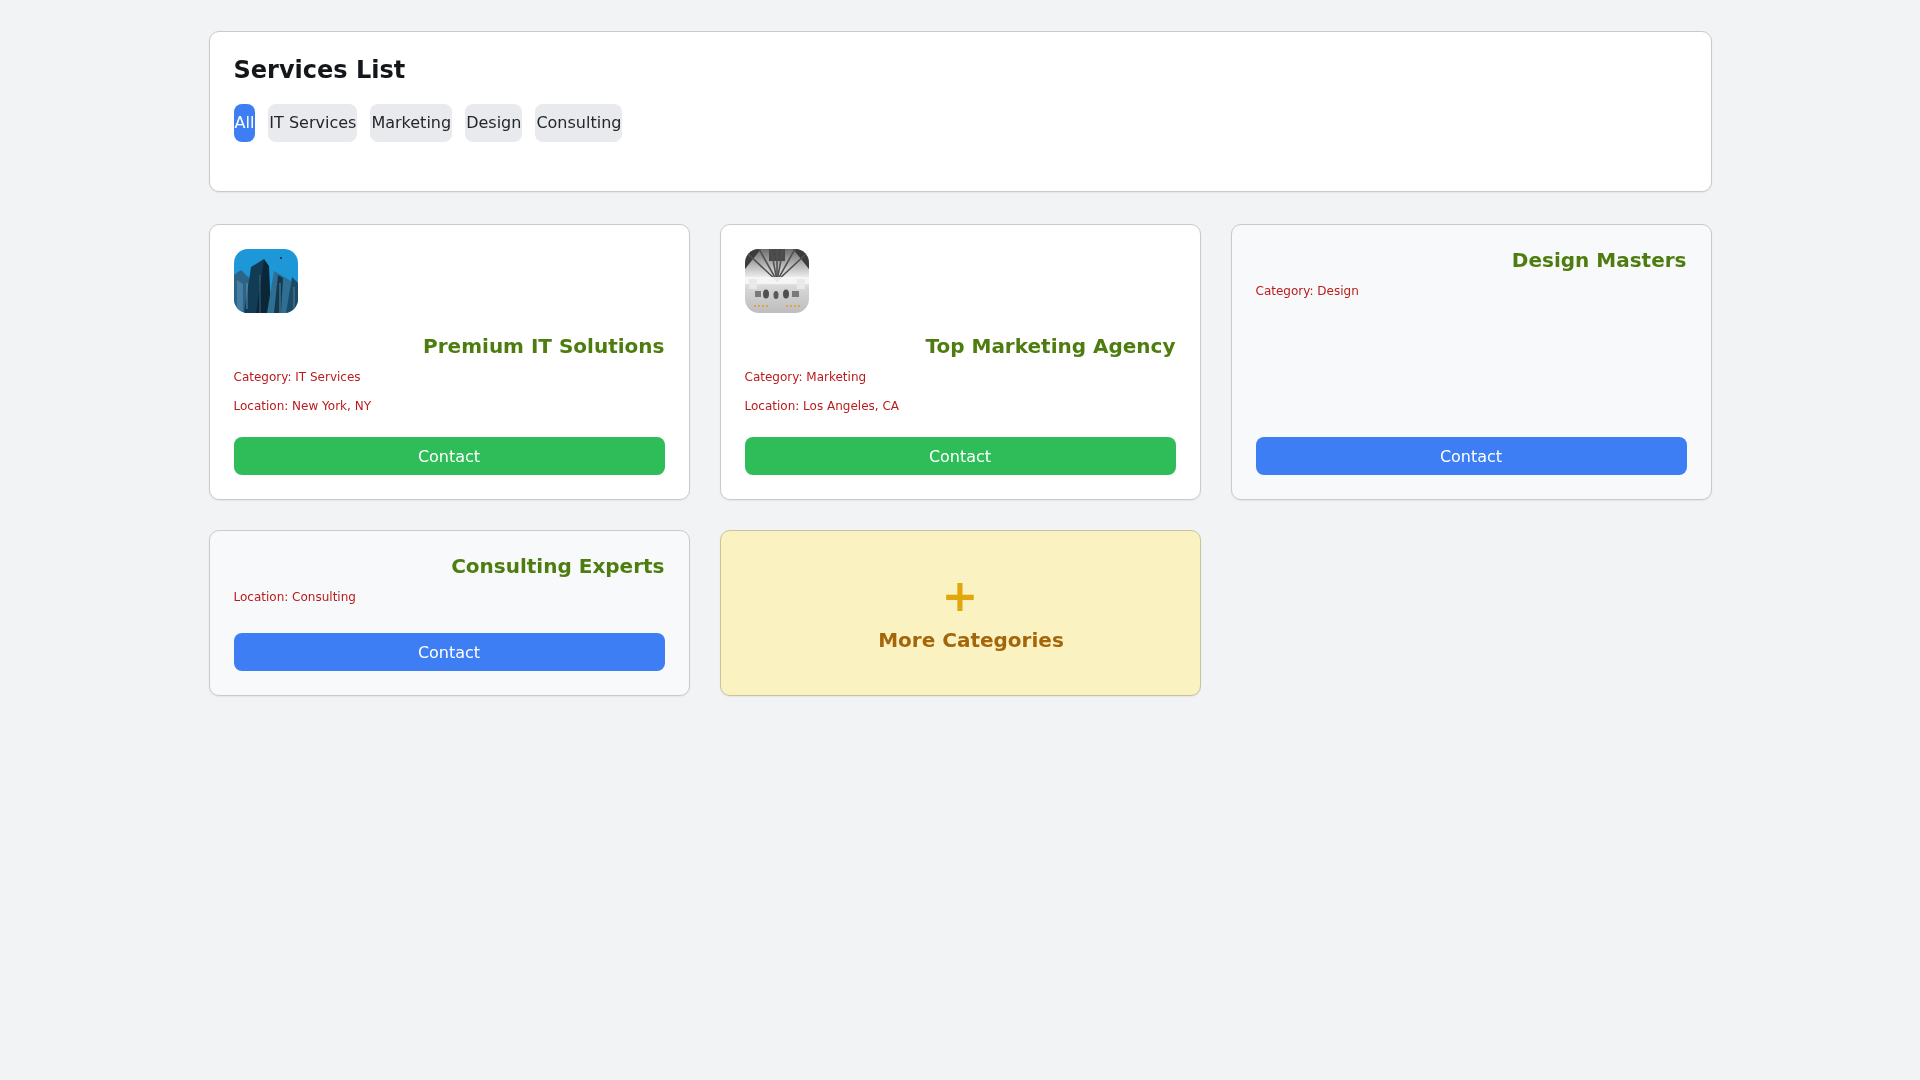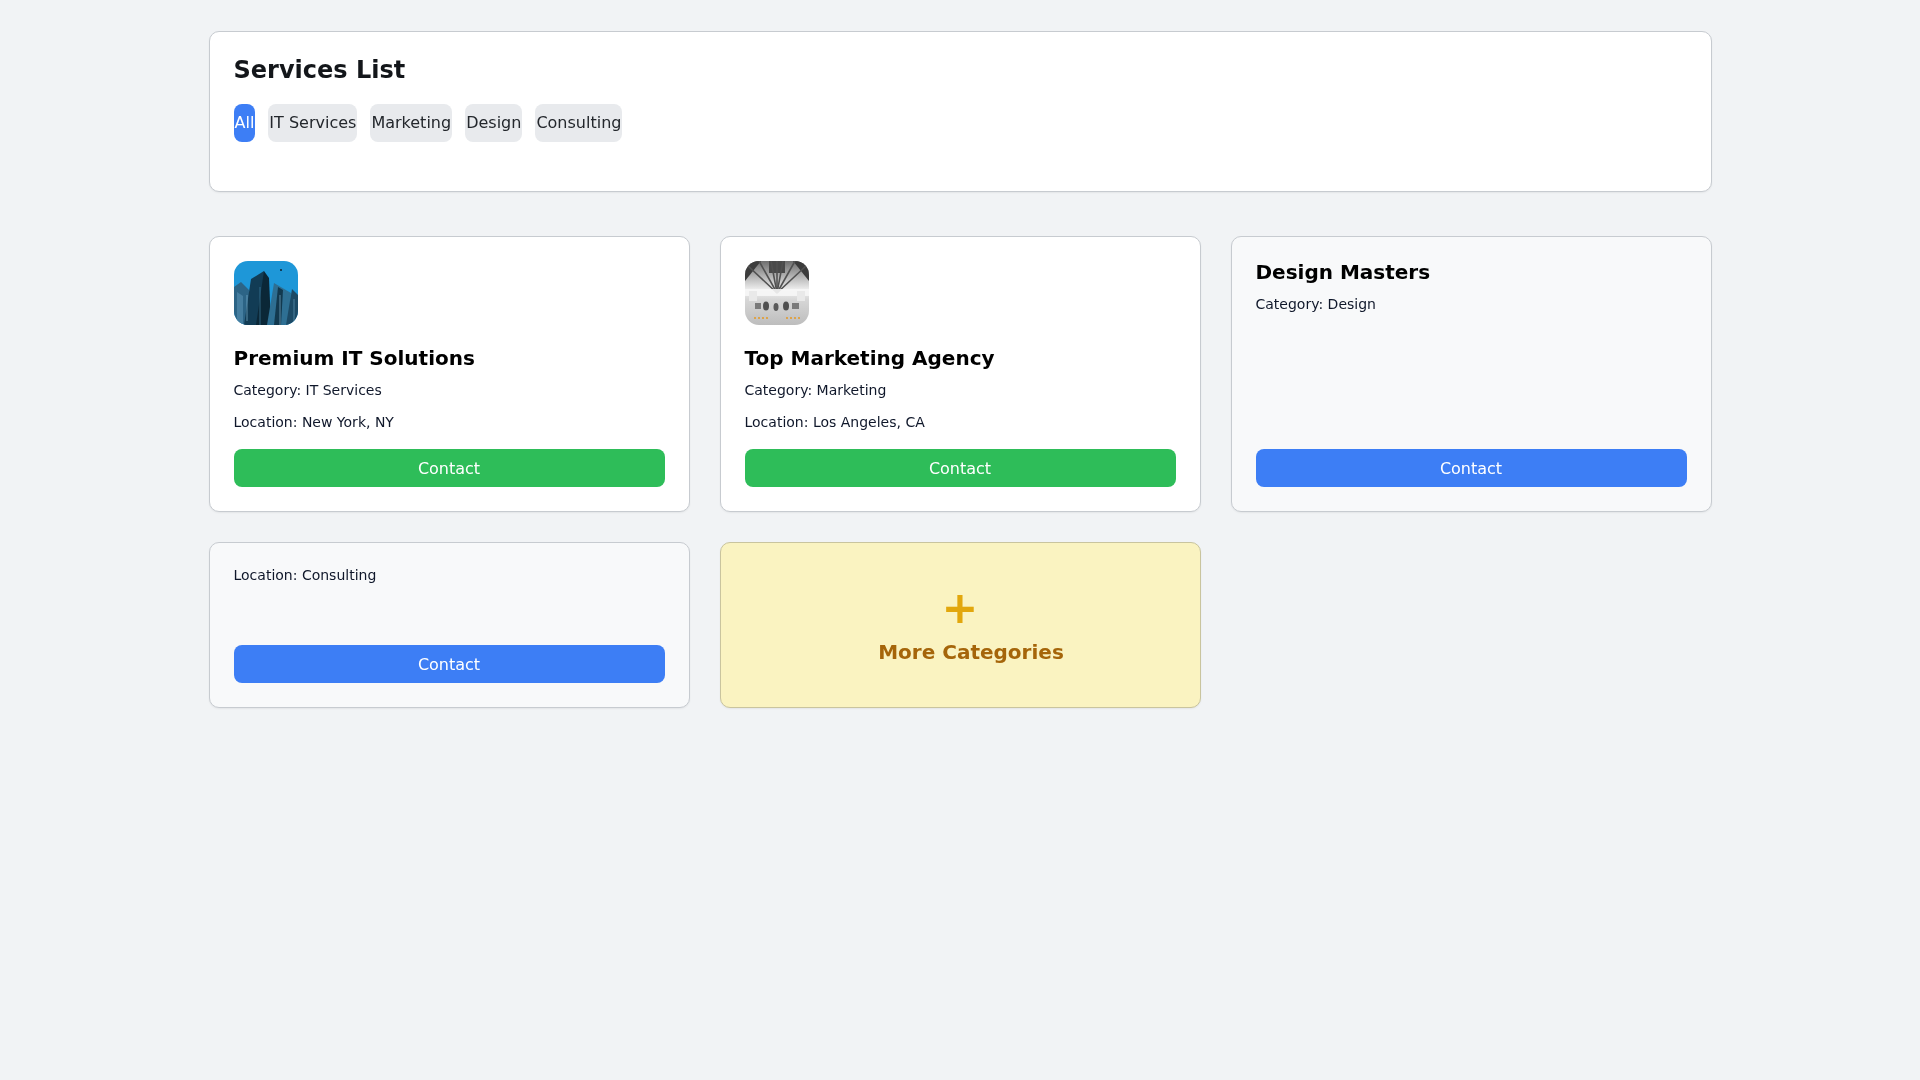--- a/index.html
+++ b/index.html
@@ -12,21 +12,21 @@
     overflow: hidden;
   }
   .page { width: 1503px; margin: 0 auto; padding-top: 31px; }
 
   .panel {
     background: #ffffff;
     border: 1px solid #c7cbd0;
     border-radius: 10px;
     box-shadow: 0 1px 2px rgba(0,0,0,0.06);
   }
-  .header-card { height: 161px; padding: 24px; margin-bottom: 44px; }
+  .header-card { height: 161px; padding: 24px; margin-bottom: 32px; }
   .header-card h2 { margin: 0 0 20px 0; font-size: 24px; font-weight: bold; color: #13161a; }
 
   .filters { display: flex; gap: 13px; }
   .chip {
     height: 38px; padding: 0 1px;
     font-size: 16px; font-family: inherit;
     border: none; border-radius: 8px;
     background: #e8eaed; color: #23272c;
     cursor: pointer; line-height: 38px;
   }
@@ -49,22 +49,22 @@
   .card.short { height: 166px; }
   .card.alt { background: #f8f9fa; }
 
   .thumb {
     width: 64px; height: 64px;
     border-radius: 14px; overflow: hidden;
     margin-bottom: 22px; flex: 0 0 auto;
   }
   .thumb svg { display: block; }
 
-  .card-title { margin: 0 0 12px 0; font-size: 20px; font-weight: bold; color: #000000; line-height: 1.15; }
-  .meta { margin: 0 0 15px 0; font-size: 14px; color: #0f172a; line-height: 1.2; }
+  .card-title { margin: 0 0 12px 0; font-size: 20px; font-weight: bold; color: #4d7c0f; line-height: 1.15; text-align: right; }
+  .meta { margin: 0 0 15px 0; font-size: 12px; color: #b91c1c; line-height: 1.2; }
 
   .btn {
     margin-top: auto;
     height: 38px; width: 100%;
     border: none; border-radius: 8px;
     font-size: 16px; font-family: inherit;
     color: #ffffff; cursor: pointer; text-align: center;
   }
   .btn.green { background: #2ebd59; }
   .btn.blue  { background: #3d7ef5; }
@@ -174,20 +174,21 @@
       <button class="btn green">Contact</button>
     </div>
 
     <div class="card tall alt">
       <h3 class="card-title">Design Masters</h3>
       <p class="meta">Category: Design</p>
       <button class="btn blue">Contact</button>
     </div>
 
     <div class="card short alt">
+      <h3 class="card-title">Consulting Experts</h3>
       <p class="meta">Location: Consulting</p>
       <button class="btn blue">Contact</button>
     </div>
 
     <div class="more-card">
       <div class="plus">+</div>
       <div class="more-label">More Categories</div>
     </div>
 
   </div>

